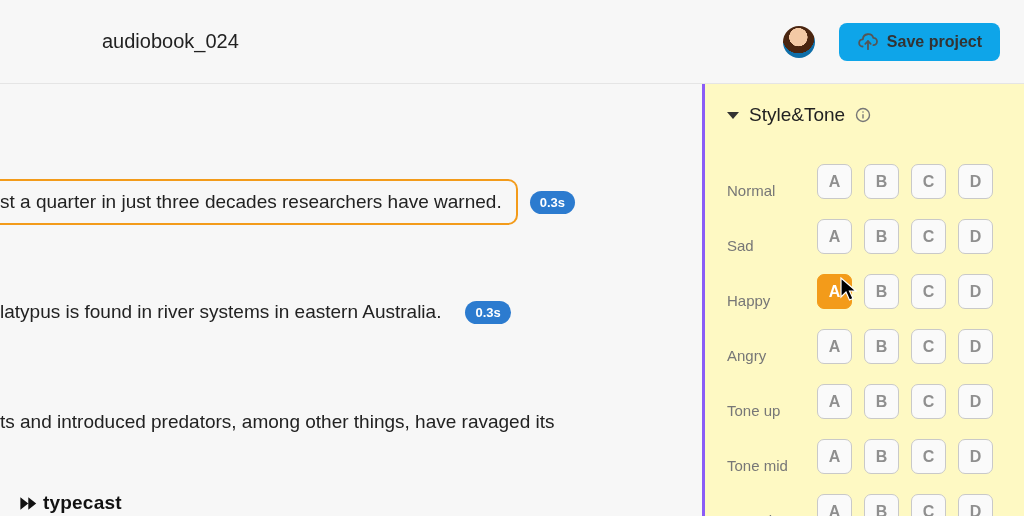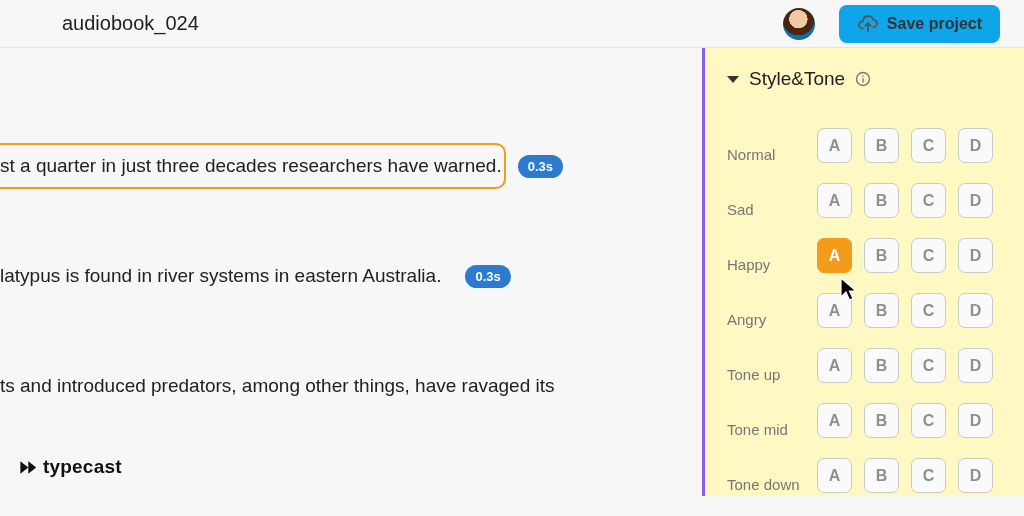--- a/index.html
+++ b/index.html
@@ -6,24 +6,24 @@
   body {
     font-family: -apple-system, BlinkMacSystemFont, "Segoe UI", Arial, sans-serif;
     background: #f7f7f7;
     width: 1024px;
     height: 516px;
     overflow: hidden;
     color: #111;
   }
 
   .topbar {
-    height: 48px;
-    display: flex;
-    align-items: center;
-    padding: 0 24px 0 62px;
+    height: 84px;
+    display: flex;
+    align-items: center;
+    padding: 0 24px 0 102px;
     border-bottom: 1px solid #e5e5e5;
   }
   .topbar .title {
     font-size: 20px;
     color: #222;
     flex: 1;
     font-weight: 400;
   }
   .avatar {
     width: 32px;
@@ -70,21 +70,21 @@
   .line .text {
     font-size: 19px;
     color: #222;
     padding: 10px 12px 10px 0;
   }
   .line.selected .text {
     border: 2px solid #f39b1a;
     border-left: none;
     border-top-right-radius: 10px;
     border-bottom-right-radius: 10px;
-    padding: 10px 2px 10px 0;
+    padding: 10px 14px 10px 0;
   }
   .chip {
     background: #2c7bcf;
     color: #fff;
     font-size: 13px;
     font-weight: 600;
     padding: 4px 10px;
     border-radius: 12px;
     margin-left: 12px;
   }

